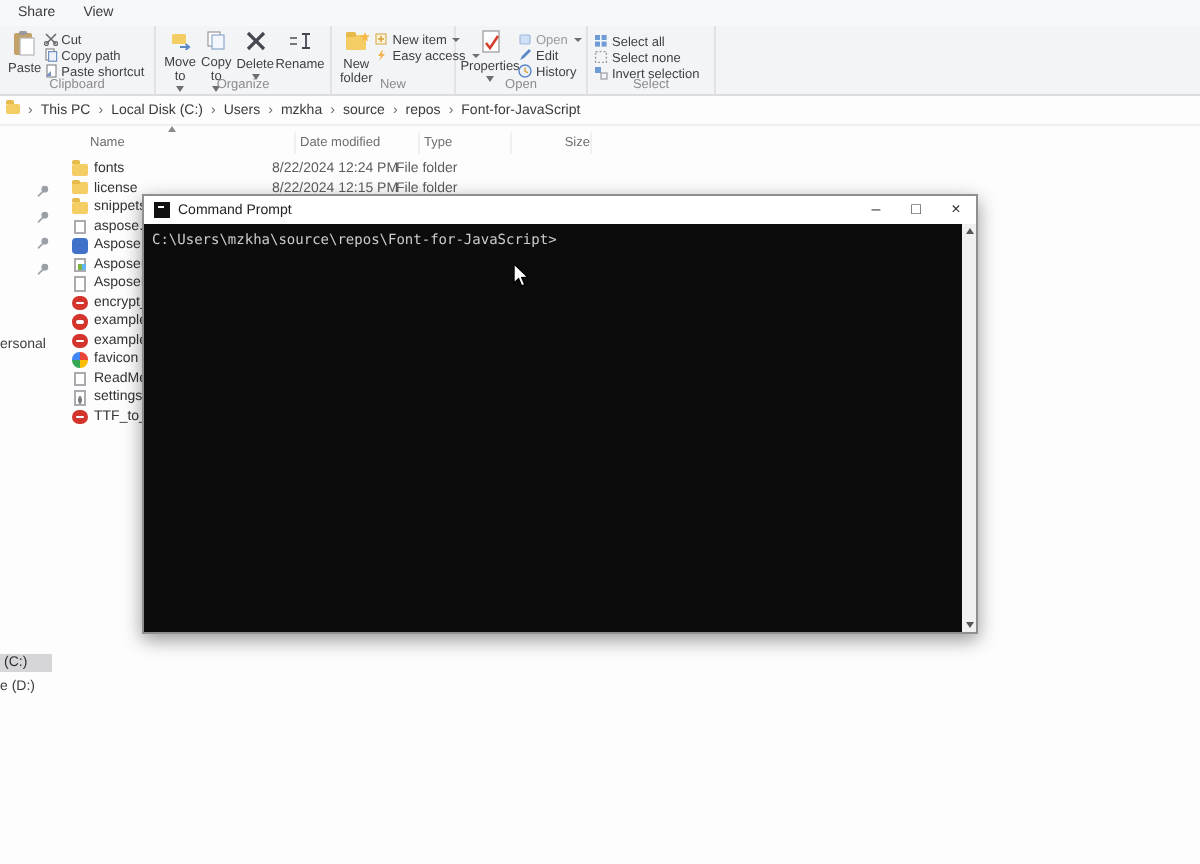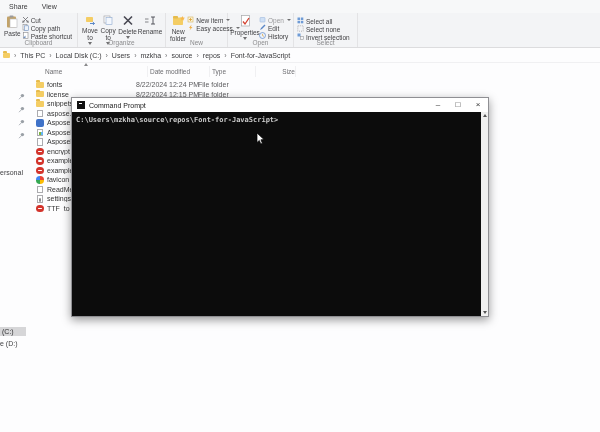--- a/index.html
+++ b/index.html
@@ -83,21 +83,21 @@
   
   .cmdwin{position:absolute;left:71px;top:97px;width:418px;height:220px;background:#fff;
           border:1px solid #8f8f93;box-shadow:0 3px 9px rgba(0,0,0,0.4);box-sizing:border-box;}
   .cmdbar{position:absolute;left:0;top:0;right:0;height:14px;background:#ffffff;
           display:flex;align-items:center;}
   .cmdico{width:8px;height:8px;background:#111;margin:0 4px 0 5px;position:relative;flex:0 0 8px;}
   .cmdico::after{content:"";position:absolute;left:1.5px;top:1.5px;width:3px;height:1px;background:#fff;}
   .cmdtitle{font-size:7px;color:#222;flex:1;}
   .cmdctl{width:20px;height:14px;display:flex;align-items:center;justify-content:center;
           font-size:8px;color:#333;line-height:14px;}
-  .console{position:absolute;left:0;top:14px;right:0;bottom:0;background:#0c0c0c;font-weight:bold;}
+  .console{position:absolute;left:0;top:14px;right:0;bottom:0;background:#0c0c0c;}
   .prompt{position:absolute;left:4px;top:4px;font-family:"DejaVu Sans Mono",monospace;
           font-size:7px;color:#cccccc;white-space:pre;}
   .vscroll{position:absolute;right:0;top:0;width:7px;bottom:0;background:#f0f0f0;}
   .sarrow{position:absolute;left:1.5px;width:0;height:0;}
   .sarrow.up{top:2px;border-left:2px solid transparent;border-right:2px solid transparent;
              border-bottom:3px solid #555;}
   .sarrow.dn{bottom:2px;border-left:2px solid transparent;border-right:2px solid transparent;
              border-top:3px solid #555;}
 
   .cursor{position:absolute;left:256px;top:131px;}

